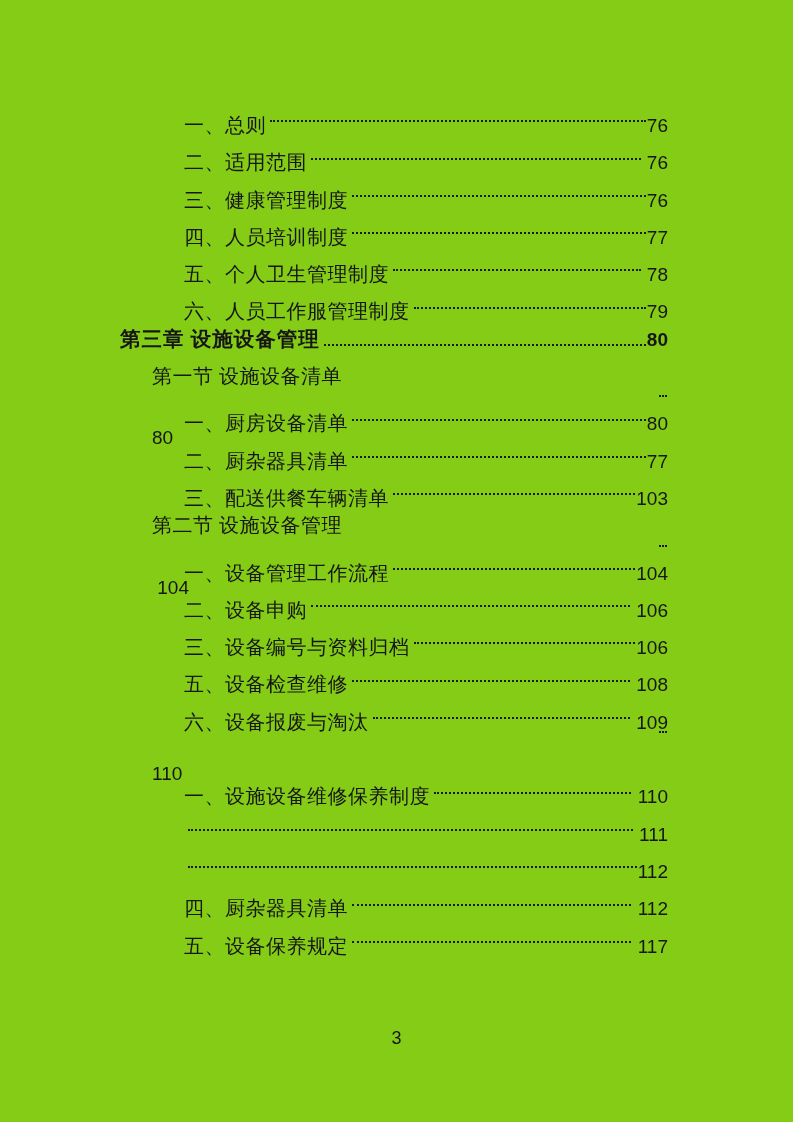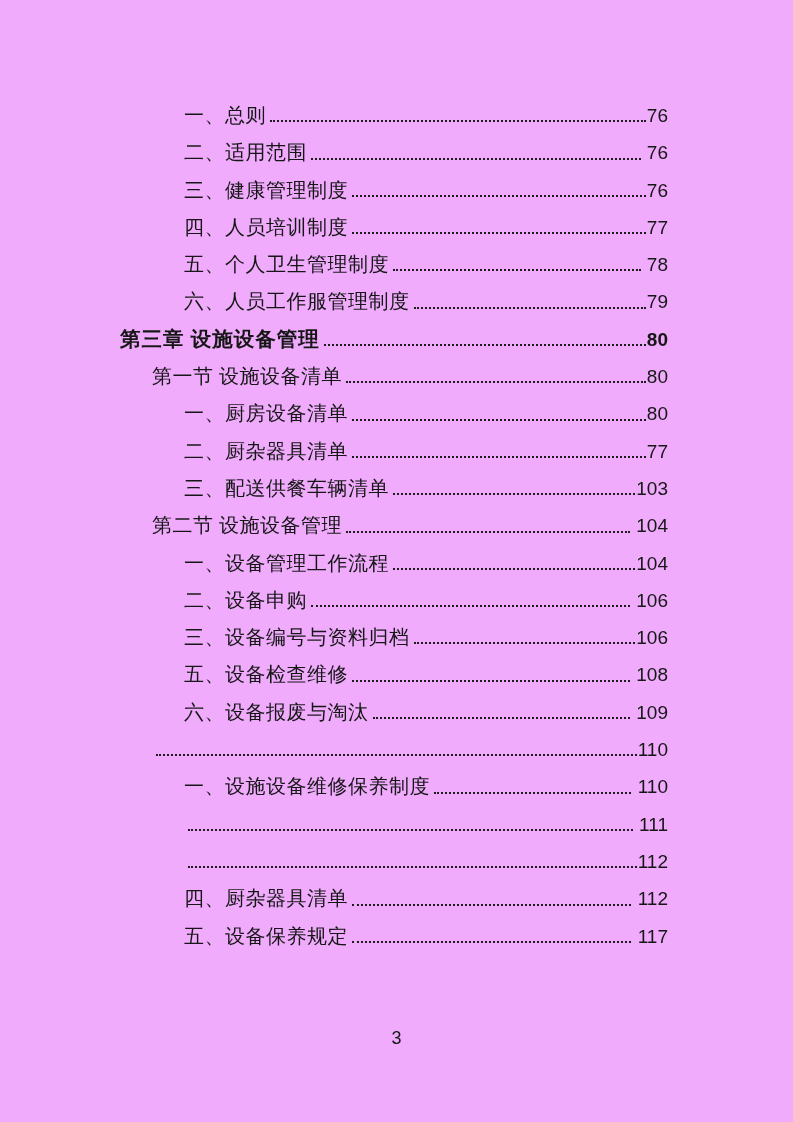--- a/index.html
+++ b/index.html
@@ -4,35 +4,35 @@
 <style>
   html, body { margin: 0; padding: 0; }
   body {
     width: 793px; height: 1122px;
     background: #ffffff;
     position: relative;
     overflow: hidden;
     font-family: "Liberation Serif", "DejaVu Serif", serif;
     color: #161616;
   }
-  .page { position: absolute; inset: 0; background: #f0abfc; }
+  .page { position: absolute; inset: 0; background: #84cc16; }
 
   .toc {
     position: absolute;
     left: 120px; top: 97px;
     width: 548px;            
   }
   .toc-line {
     display: flex;
     align-items: baseline;
     height: 37.3px;
     cursor: default;
   }
   .lvl1 { padding-left: 0; align-items: flex-end; }
-  .lvl2 { padding-left: 32px; }
+  .lvl2 { padding-left: 32px; flex-direction: column; }
   .lvl3 { padding-left: 64px; }
 
   .title {
     font-size: 20px;
     line-height: 37.3px;
     white-space: pre;
     letter-spacing: 0.5px;
     flex: 0 0 auto;
   }
   .lvl1 .title {
@@ -49,20 +49,21 @@
     min-width: 8px;
   }
   .lvl1 .leader { border-bottom-width: 2.6px; }
 
   .pagenum {
     flex: 0 0 auto;
     font-family: "Liberation Sans", "DejaVu Sans", sans-serif;
     font-size: 19px;
     line-height: 37.3px;
     white-space: pre;   
+    margin-top: 10px;
   }
   .lvl1 .pagenum { font-weight: 700; }
 
   .footer {
     position: absolute;
     top: 1026px; left: 0;
     width: 100%;
     text-align: center;
     font-family: "Liberation Sans", "DejaVu Sans", sans-serif;
     font-size: 18px;

